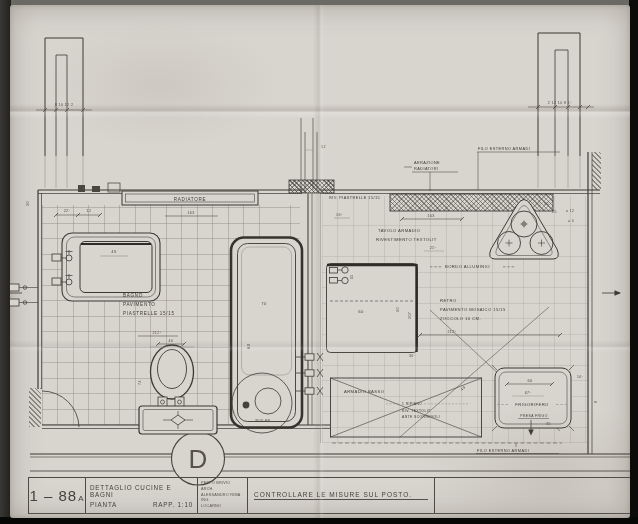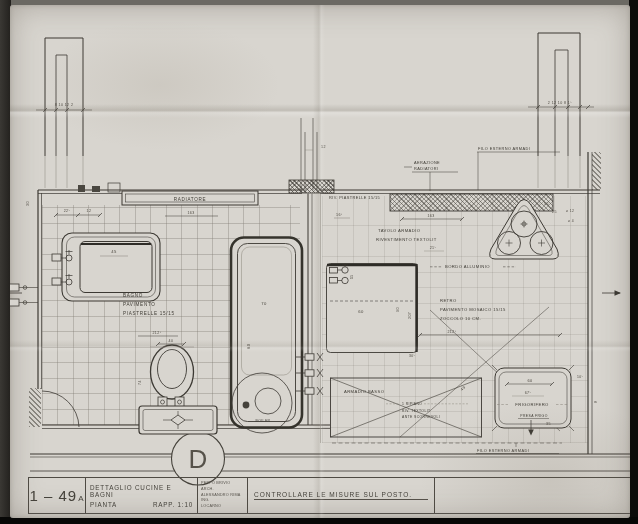--- a/index.html
+++ b/index.html
@@ -362,21 +362,21 @@
         <g>
           <path class="ln" stroke-width=".5" stroke-dasharray="4,2.5" d="M332 443 H562"></path>
           <path class="ln" stroke-width=".5" d="M516 443 V447"></path>
           <text class="t39" x="477" y="452">FILO ESTERNO ARMADI</text>
           <path class="ln" stroke-width=".5" d="M476 453.5 H559"></path>
         </g>
       </svg>
 
       <div class="titleblock">
         <div class="tb-cell tb-num">
-          <span>1 – 49</span>
+          <span>1 – 88</span>
           <span class="sup">A</span>
         </div>
         <div class="tb-cell tb-title">
           <div>DETTAGLIO CUCINE E BAGNI</div>
           <div class="row2">
             <span>PIANTA</span>
             <span>RAPP. 1:10</span>
           </div>
         </div>
         <div class="tb-cell tb-firm">

